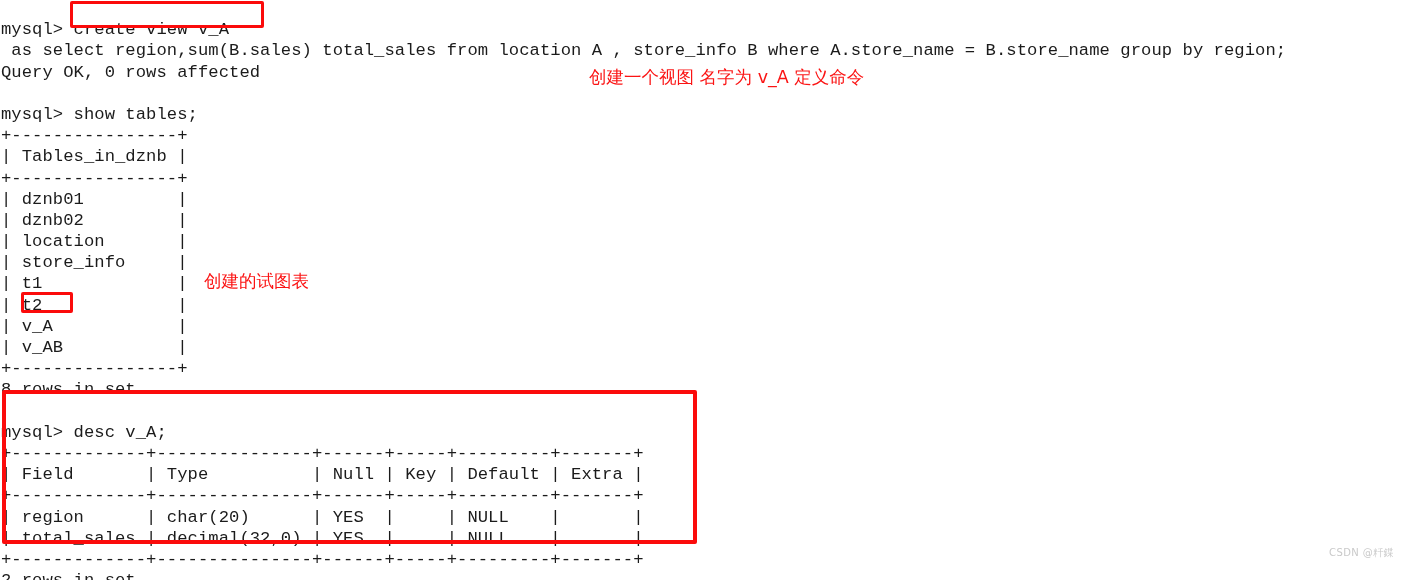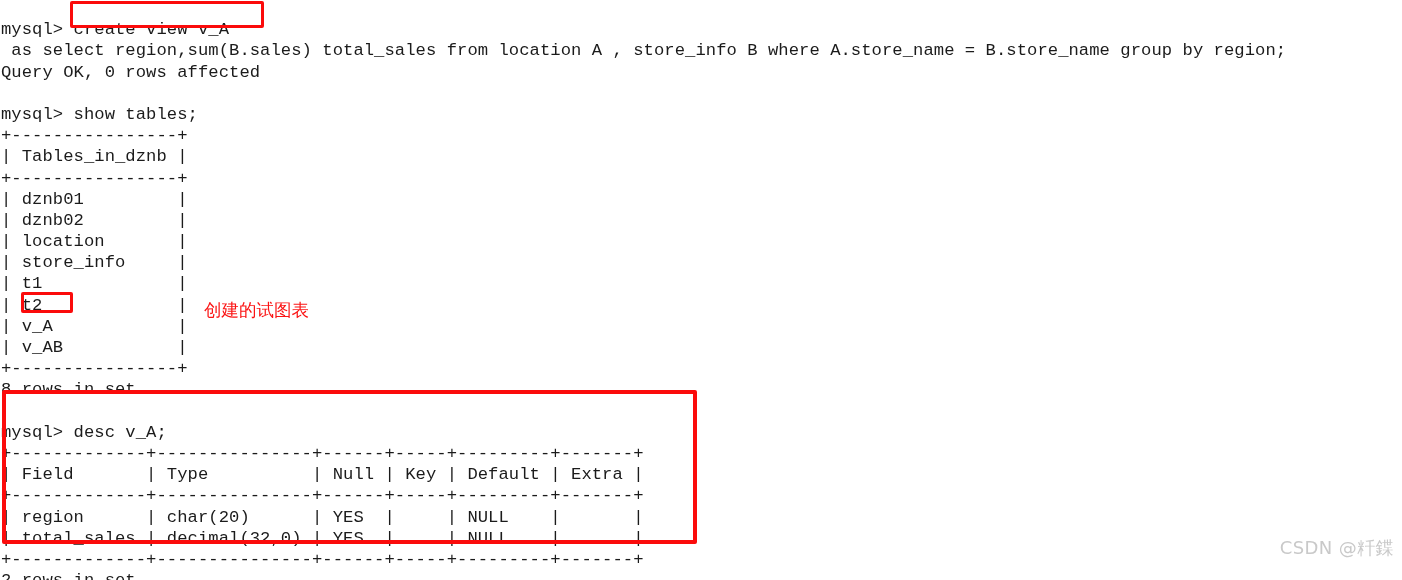--- a/index.html
+++ b/index.html
@@ -63,43 +63,44 @@
   .anno {
     position: absolute;
     color: #fb1414;
     font-family: "DejaVu Sans", "Liberation Sans", sans-serif;
     font-size: 17.5px;
     line-height: 22px;
     white-space: pre;
   }
   #anno-1 { left: 589px; top: 66px;  }
   #anno-2 { left: 243px; top: 108px; font-weight: 600; }
-  #anno-3 { left: 204px; top: 299px; }
+  #anno-3 { left: 204px; top: 270px; }
   #anno-4 { left: 731px; top: 423px; }
 
   
   #watermark {
     position: absolute;
     right: 8px;
     bottom: 4px;
     color: #c9c9c9;
     font-family: "DejaVu Sans", "Liberation Sans", sans-serif;
-    font-size: 18px;
+    font-size: 10px;
     letter-spacing: 0.4px;
     white-space: pre;
   }
 </style>
 </head>
 <body>
 
 <div id="stage">
 
   <pre class="term" id="terminal-output"><span class="ln">mysql&gt; create view v_A</span><span class="ln"> as select region,sum(B.sales) total_sales from location A , store_info B where A.store_name = B.store_name group by region;</span><span class="ln">Query OK, 0 rows affected</span><span class="ln"></span><span class="ln">mysql&gt; show tables;</span><span class="ln">+----------------+</span><span class="ln">| Tables_in_dznb |</span><span class="ln">+----------------+</span><span class="ln">| dznb01         |</span><span class="ln">| dznb02         |</span><span class="ln">| location       |</span><span class="ln">| store_info     |</span><span class="ln">| t1             |</span><span class="ln">| t2             |</span><span class="ln">| v_A            |</span><span class="ln">| v_AB           |</span><span class="ln">+----------------+</span><span class="ln">8 rows in set</span><span class="ln"></span><span class="ln">mysql&gt; desc v_A;</span><span class="ln">+-------------+---------------+------+-----+---------+-------+</span><span class="ln">| Field       | Type          | Null | Key | Default | Extra |</span><span class="ln">+-------------+---------------+------+-----+---------+-------+</span><span class="ln">| region      | char(20)      | YES  |     | NULL    |       |</span><span class="ln">| total_sales | decimal(32,0) | YES  |     | NULL    |       |</span><span class="ln">+-------------+---------------+------+-----+---------+-------+</span><span class="ln">2 rows in set</span></pre>
 
   <div class="redbox" id="box-create-view"></div>
   <div class="redbox" id="box-v-a"></div>
   <div class="redbox" id="box-desc"></div>
 
+  <div class="anno" id="anno-1">创建一个视图 名字为 v_A 定义命令</div>
   <div class="anno" id="anno-3">创建的试图表</div>
 
   <div id="watermark">CSDN @粁鍱</div>
 
 </div>
 
 </body></html>

